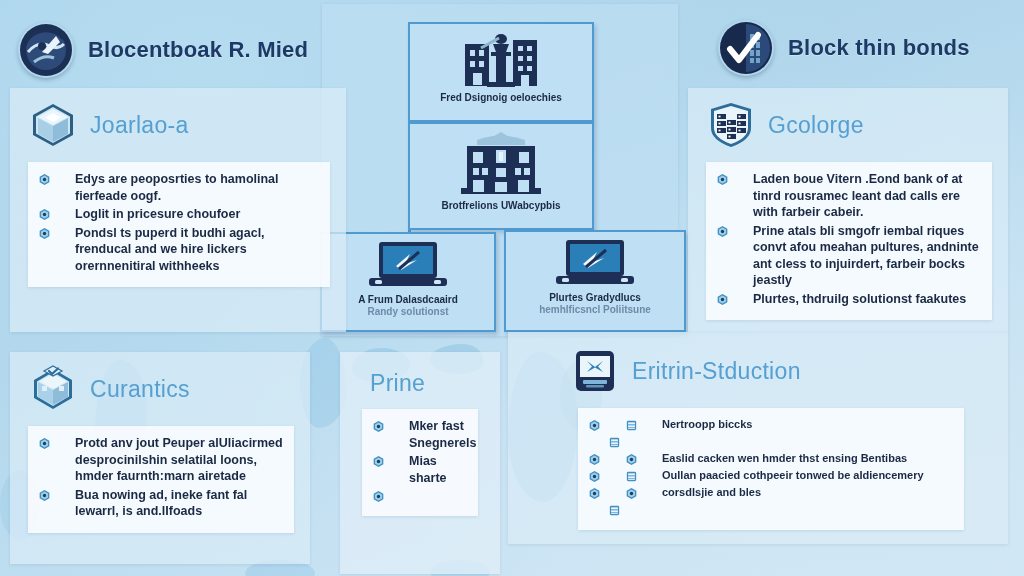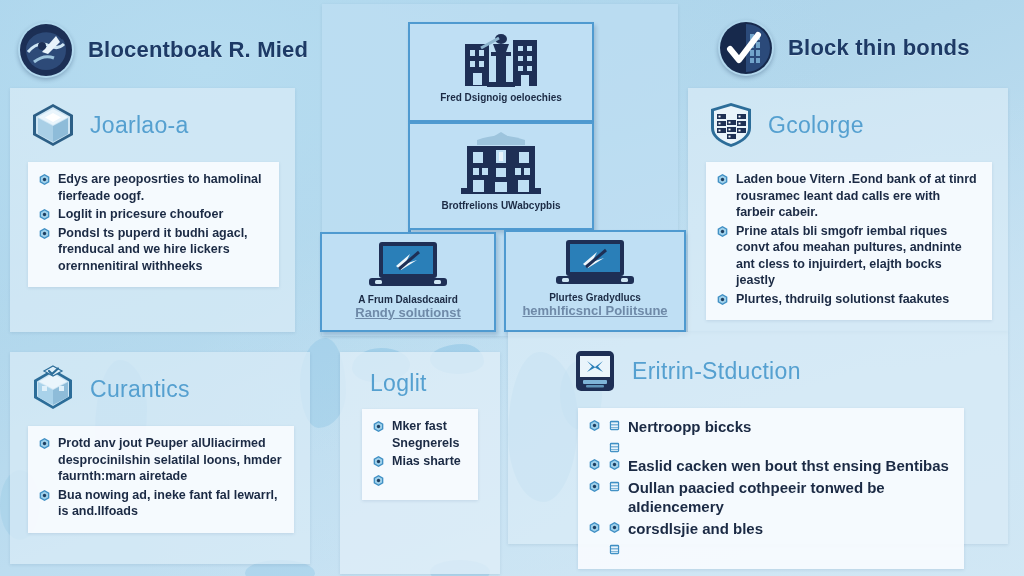--- a/index.html
+++ b/index.html
@@ -37,56 +37,56 @@
   .hdr-title{
     font-size:22px;font-weight:700;color:#1d3a66;letter-spacing:.2px;
     white-space:nowrap;text-shadow:0 1px 1px rgba(255,255,255,.35);
   }
   .badge{width:56px;height:56px;border-radius:50%;position:relative;flex:0 0 auto;
     box-shadow:0 2px 4px rgba(20,50,90,.28);}
   .badge svg{display:block;width:56px;height:56px;}
 
   
   .panel{position:absolute;background:rgba(218,235,246,.72);box-shadow:0 1px 3px rgba(40,80,120,.12);}
-  #panel-tl{left:10px;top:88px;width:285px;height:244px;}
+  #panel-tl{left:10px;top:88px;width:336px;height:244px;}
   #panel-tr{left:688px;top:88px;width:320px;height:244px;}
   #panel-bl{left:10px;top:352px;width:300px;height:212px;}
   #panel-bm{left:340px;top:352px;width:160px;height:222px;background:rgba(223,238,248,.80);}
   #panel-br{left:508px;top:332px;width:500px;height:212px;}
   #panel-center{left:322px;top:4px;width:356px;height:332px;background:rgba(190,222,242,.72);}
 
   .sec-head{display:flex;align-items:center;gap:12px;padding:12px 0 0 18px;}
   .sec-icon{width:50px;height:50px;flex:0 0 auto;}
   .sec-icon svg{display:block;width:50px;height:50px;}
   .sec-title{font-size:23px;color:#55a0d0;font-weight:400;letter-spacing:.3px;white-space:nowrap;}
 
   .card{
     background:rgba(247,251,254,.93);
     margin:12px 16px 0 18px;padding:9px 10px 11px 10px;
     box-shadow:0 1px 3px rgba(40,80,120,.13);
   }
-  .bul{display:flex;gap:7px;align-items:flex-start;margin-bottom:2px;}
+  .bul{display:flex;gap:24px;align-items:flex-start;margin-bottom:2px;}
   .gem{flex:0 0 auto;margin-top:2px;}
   .gem svg{display:block;width:13px;height:13px;}
   .srv{flex:0 0 auto;margin-top:2px;}
   .srv svg{display:block;width:13px;height:13px;}
   .btxt{font-size:12.5px;line-height:1.32;color:#1b2a44;font-weight:600;}
-  .btxt.sm{font-size:15px;}
+  .btxt.sm{font-size:11px;}
 
   
   .node{position:absolute;background:#bfdff4;border:2px solid #4f9ad0;
         box-shadow:2px 3px 4px rgba(30,70,110,.22);display:flex;
         flex-direction:column;align-items:center;justify-content:flex-start;}
   #node-top{left:408px;top:22px;width:182px;height:96px;}
   #node-mid{left:408px;top:122px;width:182px;height:104px;}
   #node-l{left:320px;top:232px;width:172px;height:96px;}
   #node-r{left:504px;top:230px;width:178px;height:98px;}
   .node .glyph{margin-top:6px;}
   .node .nlabel{font-size:10px;color:#1b2a44;font-weight:700;text-align:right;line-height:1.15;padding:0 6px;}
-  .node .nsub{font-size:13px;color:#6f8aa8;font-weight:700;text-align:center;line-height:1.15;text-decoration:underline;}
+  .node .nsub{font-size:10px;color:#6f8aa8;font-weight:700;text-align:center;line-height:1.15;}
   .conn{position:absolute;background:#4f9ad0;}
 </style>
 </head>
 <body>
 
 <div id="stage">
 
   <div class="wm b1"></div>
   <div class="wm b2"></div>
   <div class="wm b3"></div>
@@ -327,21 +327,21 @@
         <span class="btxt">Laden boue Vitern .Eond bank of at tinrd rousramec leant dad calls ere with farbeir cabeir.</span>
       </div>
       <div class="bul">
         <span class="gem">
             <svg viewBox="0 0 14 14">
               <path d="M7 1 L12.2 4 L12.2 10 L7 13 L1.8 10 L1.8 4 Z" fill="#3f8fc4"></path>
               <path d="M7 2.6 L10.8 4.8 L10.8 9.2 L7 11.4 L3.2 9.2 L3.2 4.8 Z" fill="#9fd0ea"></path>
               <circle cx="7" cy="7" r="1.8" fill="#1e3e60"></circle>
             </svg>
           </span>
-        <span class="btxt">Prine atals bli smgofr iembal riques convt afou meahan pultures, andninte ant cless to injuirdert, elajth bocks jeastly</span>
+        <span class="btxt">Prine atals bli smgofr iembal riques convt afou meahan pultures, andninte ant cless to injuirdert, farbeir bocks jeastly</span>
       </div>
       <div class="bul">
         <span class="gem">
             <svg viewBox="0 0 14 14">
               <path d="M7 1 L12.2 4 L12.2 10 L7 13 L1.8 10 L1.8 4 Z" fill="#3f8fc4"></path>
               <path d="M7 2.6 L10.8 4.8 L10.8 9.2 L7 11.4 L3.2 9.2 L3.2 4.8 Z" fill="#9fd0ea"></path>
               <circle cx="7" cy="7" r="1.8" fill="#1e3e60"></circle>
             </svg>
           </span>
         <span class="btxt">Plurtes, thdruilg solutionst faakutes</span>
@@ -385,21 +385,21 @@
               <circle cx="7" cy="7" r="1.8" fill="#1e3e60"></circle>
             </svg>
           </span>
         <span class="btxt">Bua nowing ad, ineke fant fal lewarrl, is and.lIfoads</span>
       </div>
     </div>
   </div>
 
   <div class="panel" id="panel-bm">
     <div class="sec-head" style="padding-left:30px;padding-top:18px;">
-      <div class="sec-title">Loglit</div>
+      <div class="sec-title">Prine</div>
     </div>
     <div class="card" style="margin:12px 22px 0 22px;">
       <div class="bul">
         <span class="gem">
             <svg viewBox="0 0 14 14">
               <path d="M7 1 L12.2 4 L12.2 10 L7 13 L1.8 10 L1.8 4 Z" fill="#3f8fc4"></path>
               <path d="M7 2.6 L10.8 4.8 L10.8 9.2 L7 11.4 L3.2 9.2 L3.2 4.8 Z" fill="#9fd0ea"></path>
               <circle cx="7" cy="7" r="1.8" fill="#1e3e60"></circle>
             </svg>
           </span>
@@ -477,21 +477,21 @@
               <circle cx="7" cy="7" r="1.8" fill="#1e3e60"></circle>
             </svg>
           </span>
         <span class="gem">
             <svg viewBox="0 0 14 14">
               <path d="M7 1 L12.2 4 L12.2 10 L7 13 L1.8 10 L1.8 4 Z" fill="#3f8fc4"></path>
               <path d="M7 2.6 L10.8 4.8 L10.8 9.2 L7 11.4 L3.2 9.2 L3.2 4.8 Z" fill="#9fd0ea"></path>
               <circle cx="7" cy="7" r="1.8" fill="#1e3e60"></circle>
             </svg>
           </span>
-        <span class="btxt sm">Easlid cacken wen bout thst ensing Bentibas</span>
+        <span class="btxt sm">Easlid cacken wen hmder thst ensing Bentibas</span>
       </div>
       <div class="bul">
         <span class="gem">
             <svg viewBox="0 0 14 14">
               <path d="M7 1 L12.2 4 L12.2 10 L7 13 L1.8 10 L1.8 4 Z" fill="#3f8fc4"></path>
               <path d="M7 2.6 L10.8 4.8 L10.8 9.2 L7 11.4 L3.2 9.2 L3.2 4.8 Z" fill="#9fd0ea"></path>
               <circle cx="7" cy="7" r="1.8" fill="#1e3e60"></circle>
             </svg>
           </span>
         <span class="srv">

